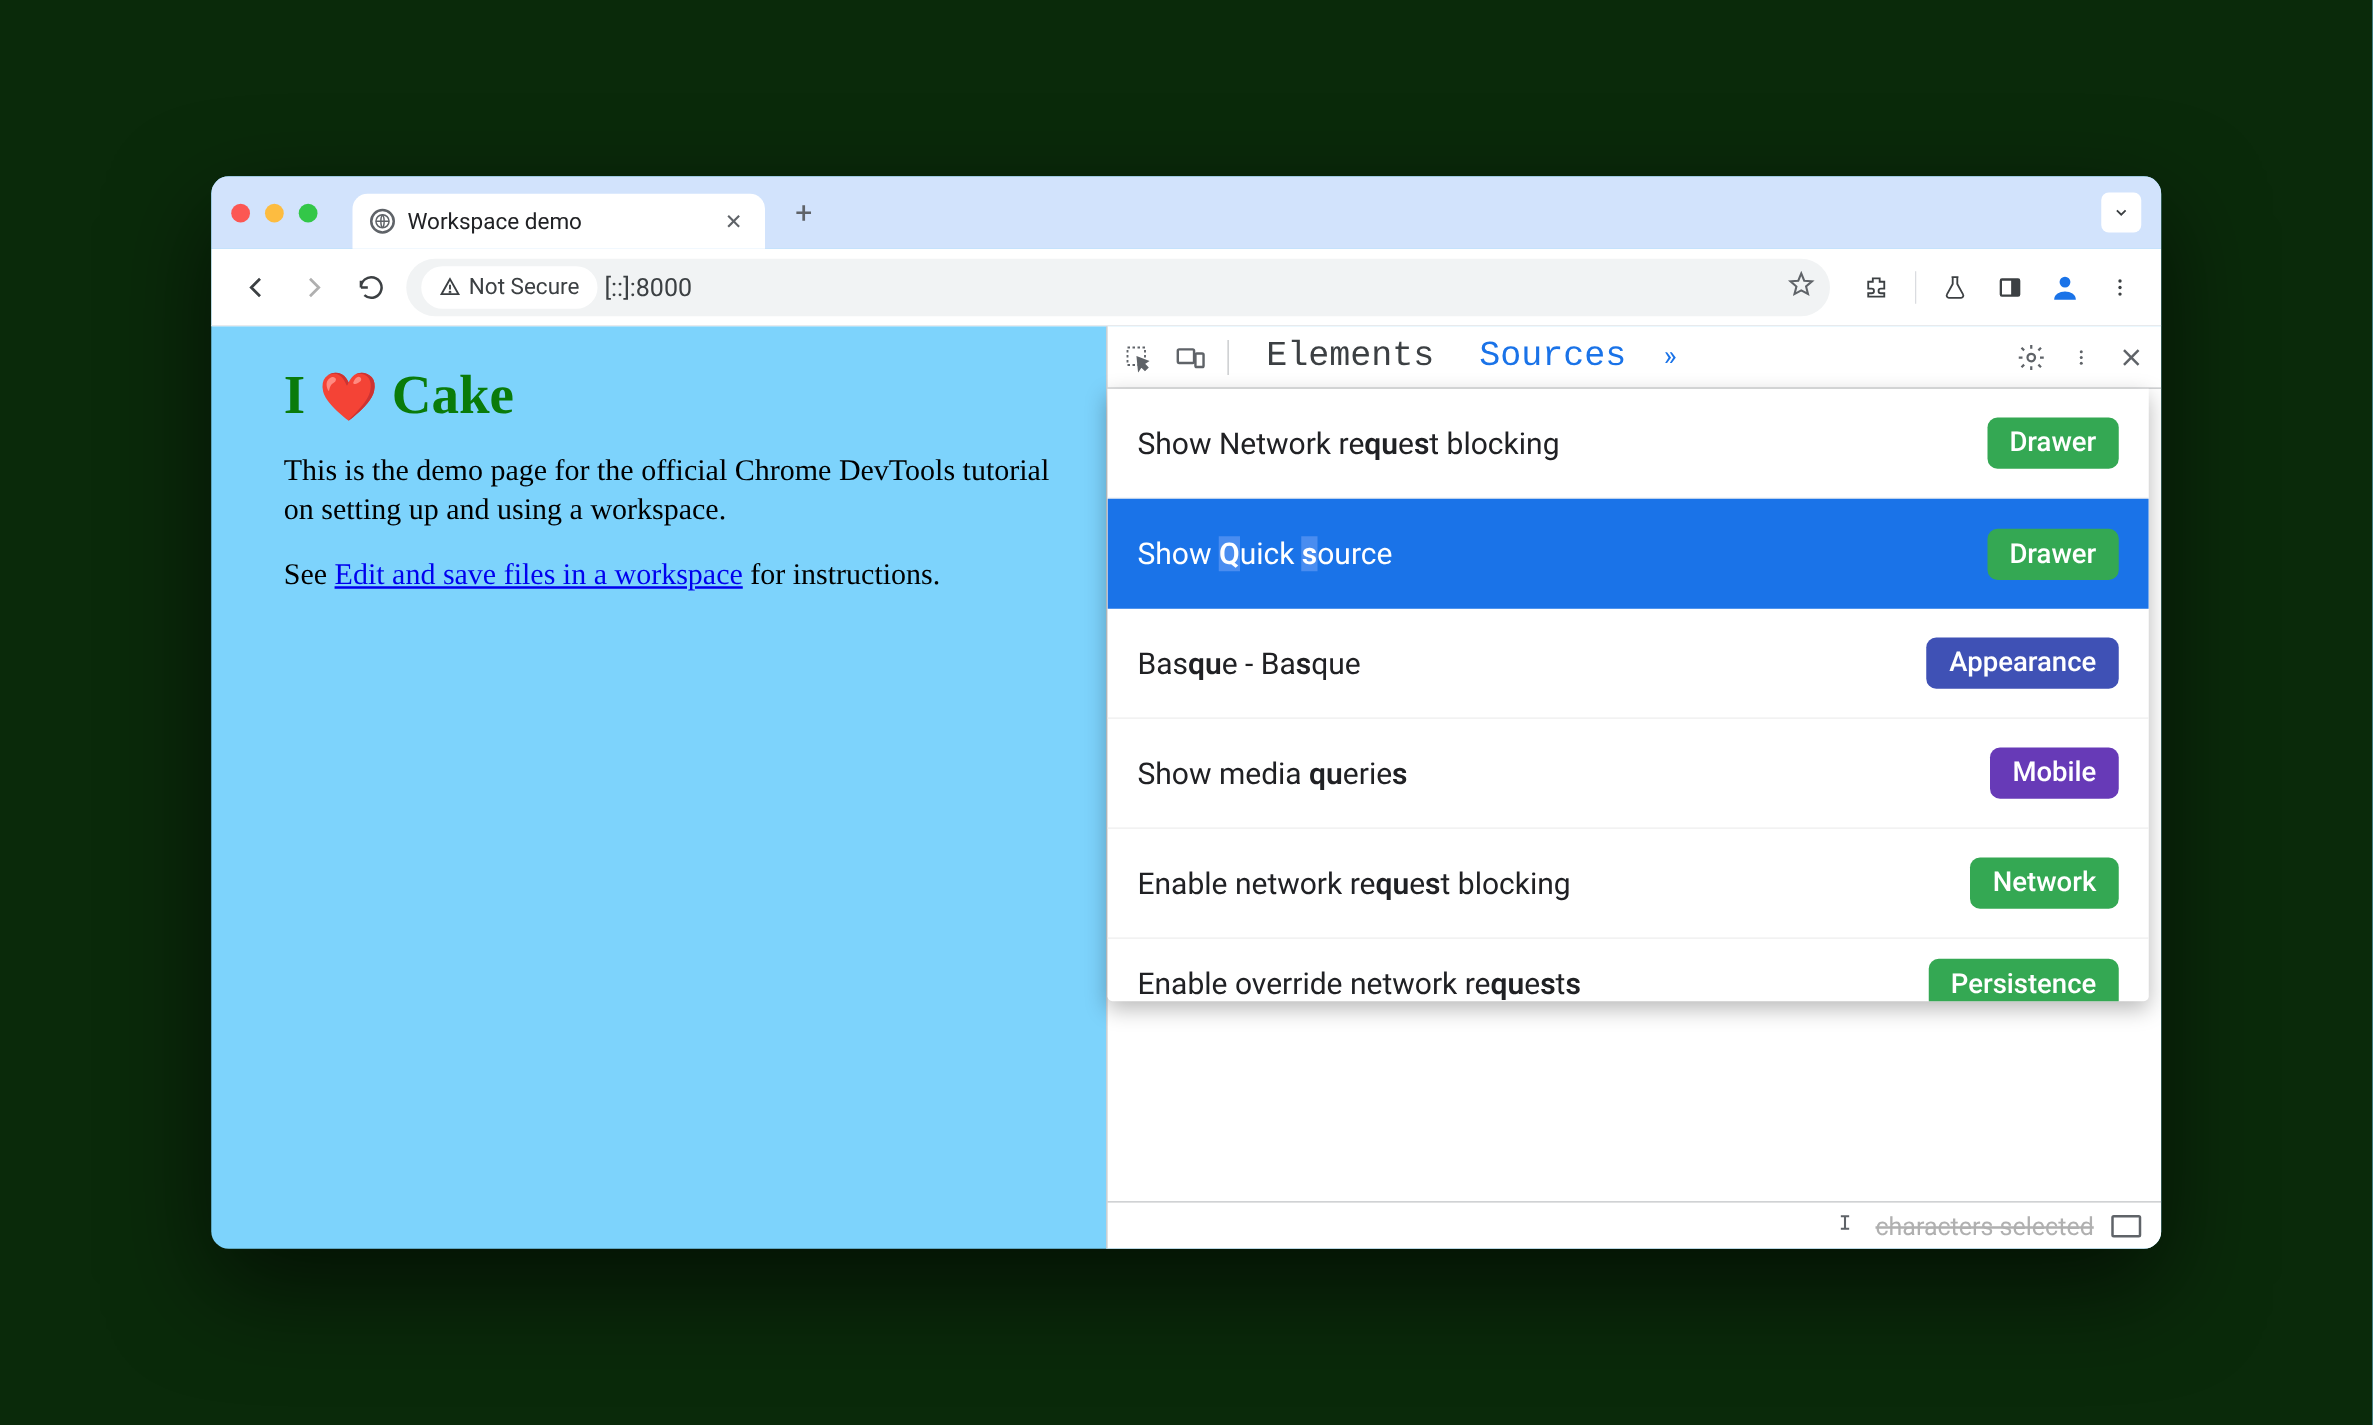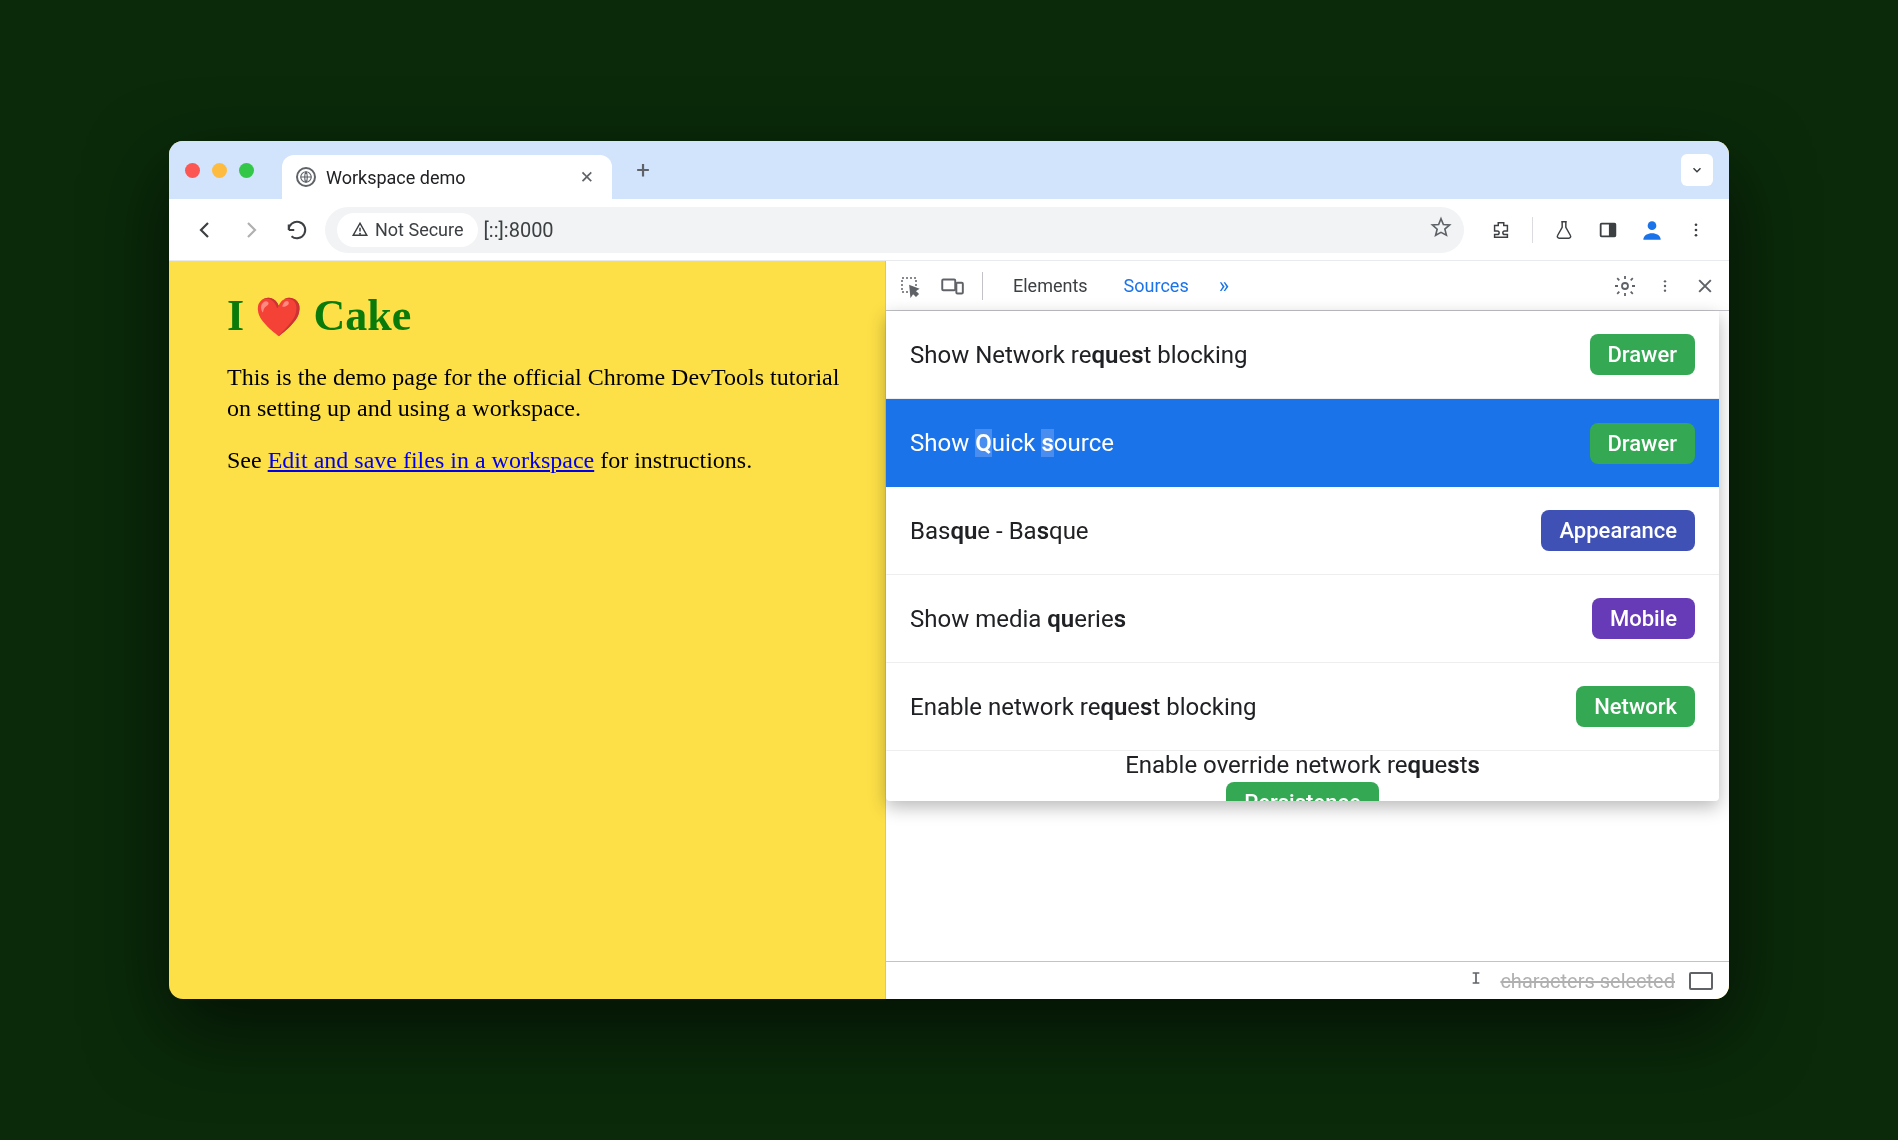--- a/index.html
+++ b/index.html
@@ -8,21 +8,21 @@
     background: #0a2a0a;
     width: 1898px;
     height: 1140px;
     display: flex;
     align-items: center;
     justify-content: center;
   }
   .browser-window {
     width: 1560px;
     height: 858px;
-    background: #fde047;
+    background: #7dd3fc;
     border-radius: 14px;
     box-shadow: 0 30px 80px rgba(0,0,0,0.6);
     overflow: hidden;
     display: flex;
     flex-direction: column;
     position: relative;
   }
   
   .tab-strip {
     background: #d2e3fc;
@@ -135,21 +135,21 @@
   .dt-tabbar {
     height: 50px;
     border-bottom:1px solid #c1c3c6;
     display:flex;align-items:center;
     padding: 0 10px;
     gap: 8px;
   }
   .dt-tabbar-left{display:flex;align-items:center;gap:14px;}
   .dt-icon{width:28px;height:28px;display:flex;align-items:center;justify-content:center;color:#5f6368;}
   .dt-tabbar-sep{width:1px;height:28px;background:#c1c3c6;margin:0 8px;}
-  .dt-tab{padding:0 14px;height:50px;display:flex;align-items:center;font-size:18px;color:#3c4043;}
+  .dt-tab{padding:0 14px;height:50px;display:flex;align-items:center;font-size:28px;color:#3c4043;font-family:Liberation Mono, monospace;}
   .dt-tab.active{color:#1a73e8;}
   .dt-more{color:#1a73e8;font-size:22px;padding:0 8px;}
   .dt-tabbar-right{margin-left:auto;display:flex;align-items:center;gap:12px;}
 
   
   .cmd-menu {
     position:absolute;
     top:50px; left:0; right:10px;
     background:#fff;
     box-shadow: 0 6px 18px rgba(0,0,0,0.28);
@@ -163,21 +163,21 @@
   }
   .cmd-run{color:#1a73e8;}
   .cmd-query{color:#202124;}
   .cmd-list{max-height:490px;overflow:hidden;}
   .cmd-item{
     height:88px;display:flex;align-items:center;justify-content:space-between;
     padding:0 24px;border-bottom:1px solid #eee;font-size:24px;color:#202124;
   }
   .cmd-item.selected{background:#1a73e8;color:#fff;border:none;}
   .cmd-item.selected .hl{background:#4a8df0;color:#fff;}
-  .cmd-item:last-child{border-bottom:none;height:72px;flex-direction:column;}
+  .cmd-item:last-child{border-bottom:none;height:72px;}
   .hl{font-weight:600;}
   .cmd-badge{
     padding:8px 18px;border-radius:8px;color:#fff;font-size:22px;font-weight:500;
   }
   .bd-drawer{background:#34a853;}
   .bd-appearance{background:#3f51b5;}
   .bd-mobile{background:#673ab7;}
   .bd-network{background:#34a853;}
   .bd-persistence{background:#34a853;}
 

